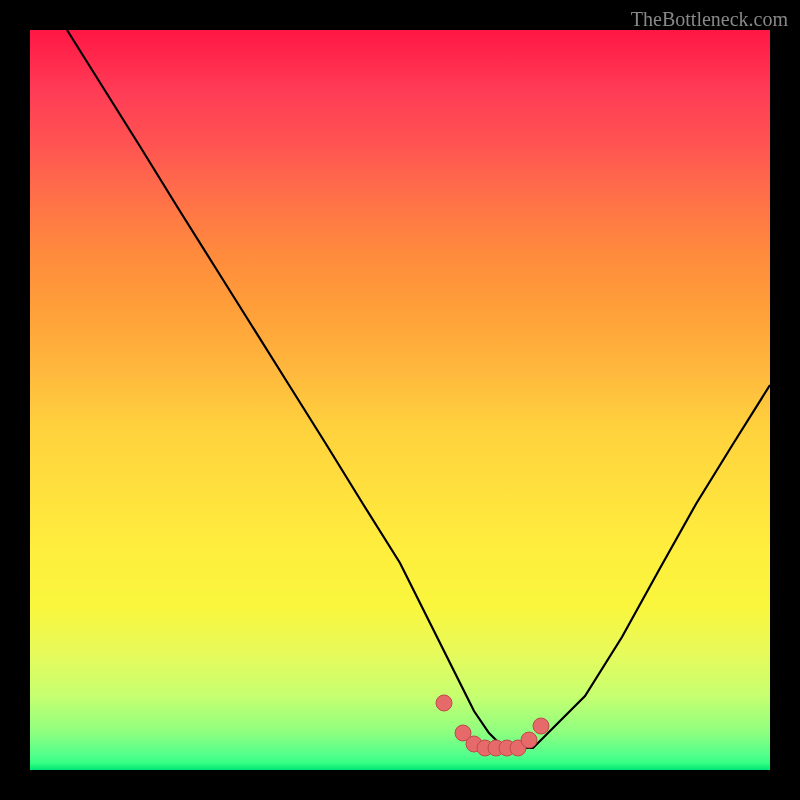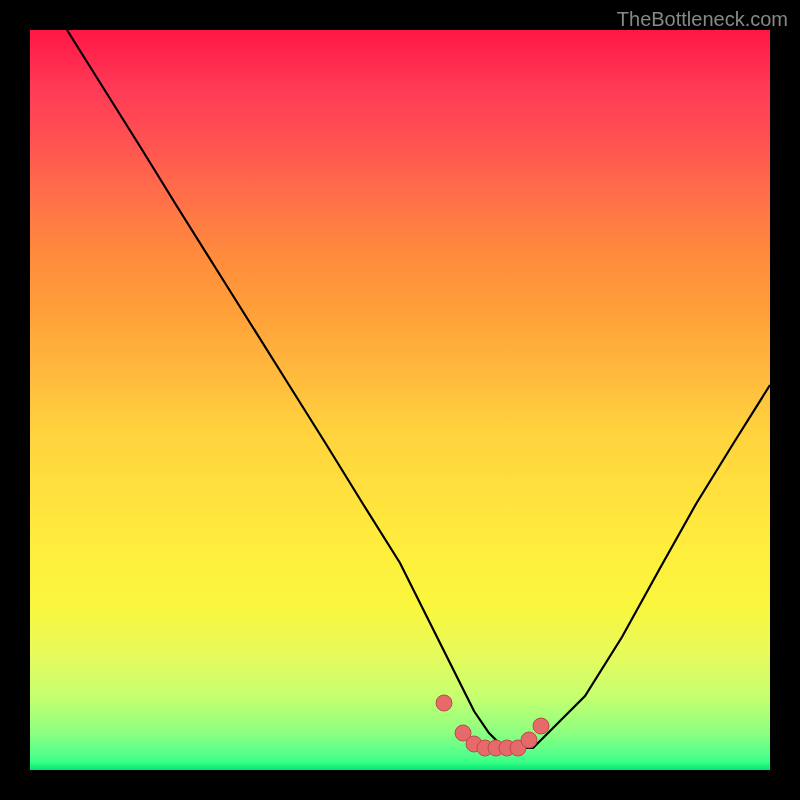--- a/index.html
+++ b/index.html
@@ -1,17 +1,17 @@
 <!DOCTYPE html>
 <html><head>
 <meta charset="utf-8">
 <style>
   * { margin: 0; padding: 0; box-sizing: border-box; }
   body { width: 800px; height: 800px; background: #000; position: relative; overflow: hidden; font-family: Arial, sans-serif; }
-  .watermark { position: absolute; top: 8px; right: 12px; color: #888; font-size: 20px; font-weight: 500; z-index: 10; }
+  .watermark { position: absolute; top: 8px; right: 12px; color: #888; font-size: 20px; font-weight: 500; z-index: 10; font-family: Liberation Serif, serif; }
   .plot-area { position: absolute; left: 30px; top: 30px; width: 740px; height: 740px; }
   .gradient-bg { position: absolute; inset: 0; background: linear-gradient(to bottom,
       #ff1744 0%,
       #ff3b56 8%,
       #ff5252 15%,
       #ff6e4a 22%,
       #ff8a3d 30%,
       #ffa039 38%,
       #ffb83d 46%,
       #ffd23d 54%,

